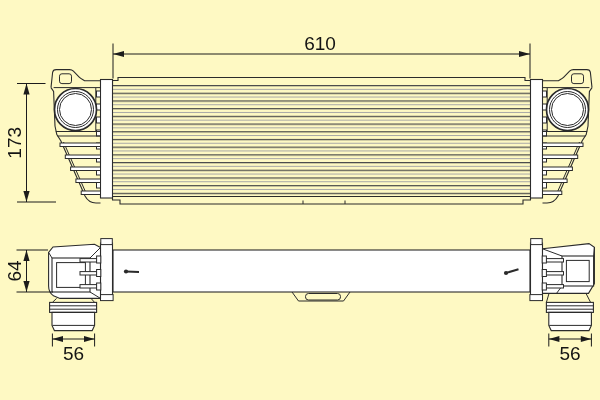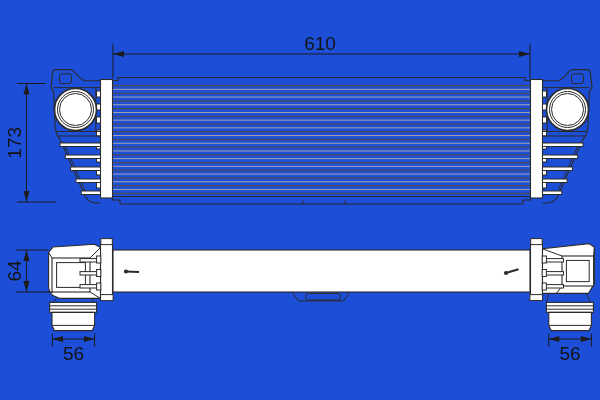--- a/index.html
+++ b/index.html
@@ -1,16 +1,16 @@
 <!DOCTYPE html>
 <html><head>
 <meta charset="utf-8">
 <style>
   html,body{margin:0;padding:0;background:#ffffff;}
-  .stage{position:relative;width:600px;height:400px;background:#1d4ed8;overflow:hidden;}
+  .stage{position:relative;width:600px;height:400px;background:#fef9c3;overflow:hidden;}
   svg{display:block;}
   text{font-family:"Liberation Sans","DejaVu Sans",sans-serif;font-size:19px;fill:#141414;}
   .ln{stroke:#2b2b2b;stroke-width:1.1;fill:none;}
   .lnthin{stroke:#2b2b2b;stroke-width:1;fill:none;}
   .fw{fill:#ffffff;stroke:#2b2b2b;stroke-width:1.1;}
   .fwt{fill:#ffffff;stroke:#2b2b2b;stroke-width:1;}
   .dim{stroke:#1c1c1c;stroke-width:1;fill:none;}
   .arr{fill:#1c1c1c;stroke:none;}
 </style>
 </head>

